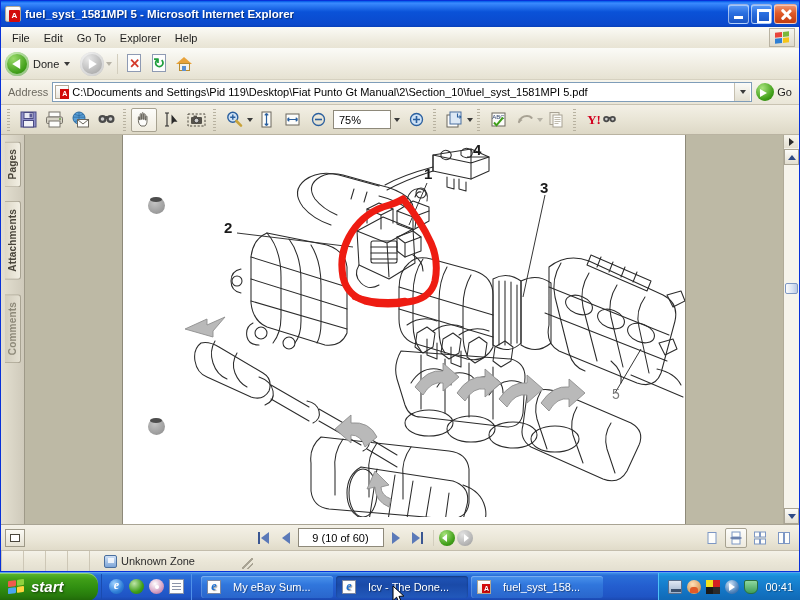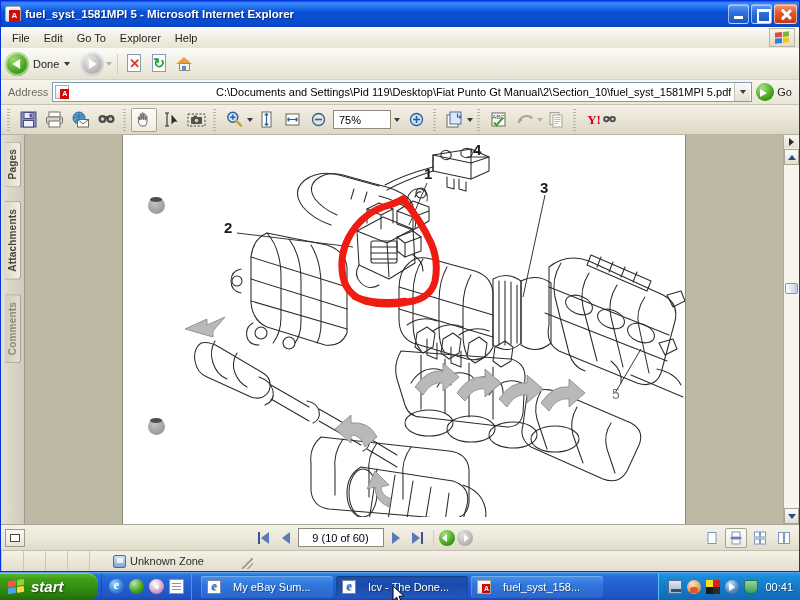--- a/index.html
+++ b/index.html
@@ -3,21 +3,21 @@
 <meta charset="utf-8">
 <style>
   * { box-sizing: border-box; margin: 0; padding: 0; }
   html, body {
     width: 800px; height: 600px;
     overflow: hidden;
     font-family: "Liberation Sans", sans-serif;
     font-size: 11px;
     background: #3a6ea5;
   }
-  #screen { position: relative; width: 696px; height: 600px; text-align: right; }
+  #screen { position: relative; width: 696px; height: 600px; }
 
   
   #desktop {
     position: absolute; left: 0; top: 0; width: 800px; height: 572px;
     background: #e8e6da;
     overflow: hidden;
   }
   #desktop .wp-band {
     position: absolute; left: 0; width: 800px;
     background: #dedbcb;
@@ -332,21 +332,21 @@
   
   #statusbar {
     height: 21px; flex: none; display: flex; align-items: center;
     background: linear-gradient(180deg,#f4f2e9 0%,#ebe7d8 50%,#e3dfd0 100%);
     border-top: 1px solid #c3bdac; font-size: 11px; color:#2b2b2b;
   }
   #status-text { padding-left: 6px; flex: 1; }
   .status-cell { width: 22px; height: 100%; border-left: 1px solid #cdc7b6; flex:none; }
   #zone-cell {
     width: 150px; border-left: 1px solid #cdc7b6; height: 100%;
-    display:flex; align-items:center; gap:4px; padding-left:23px; flex:none;
+    display:flex; align-items:center; gap:4px; padding-left:14px; flex:none;
   }
   #zone-icon {
     width: 13px; height: 13px; flex:none; position:relative;
     background: linear-gradient(180deg,#cfe0f5,#7ea6d8);
     border:1px solid #4a6f9e; border-radius:2px;
   }
   #zone-icon::after {
     content:""; position:absolute; left:3px; top:2px; width:6px; height:5px;
     background:#fff; opacity:.8;
   }

